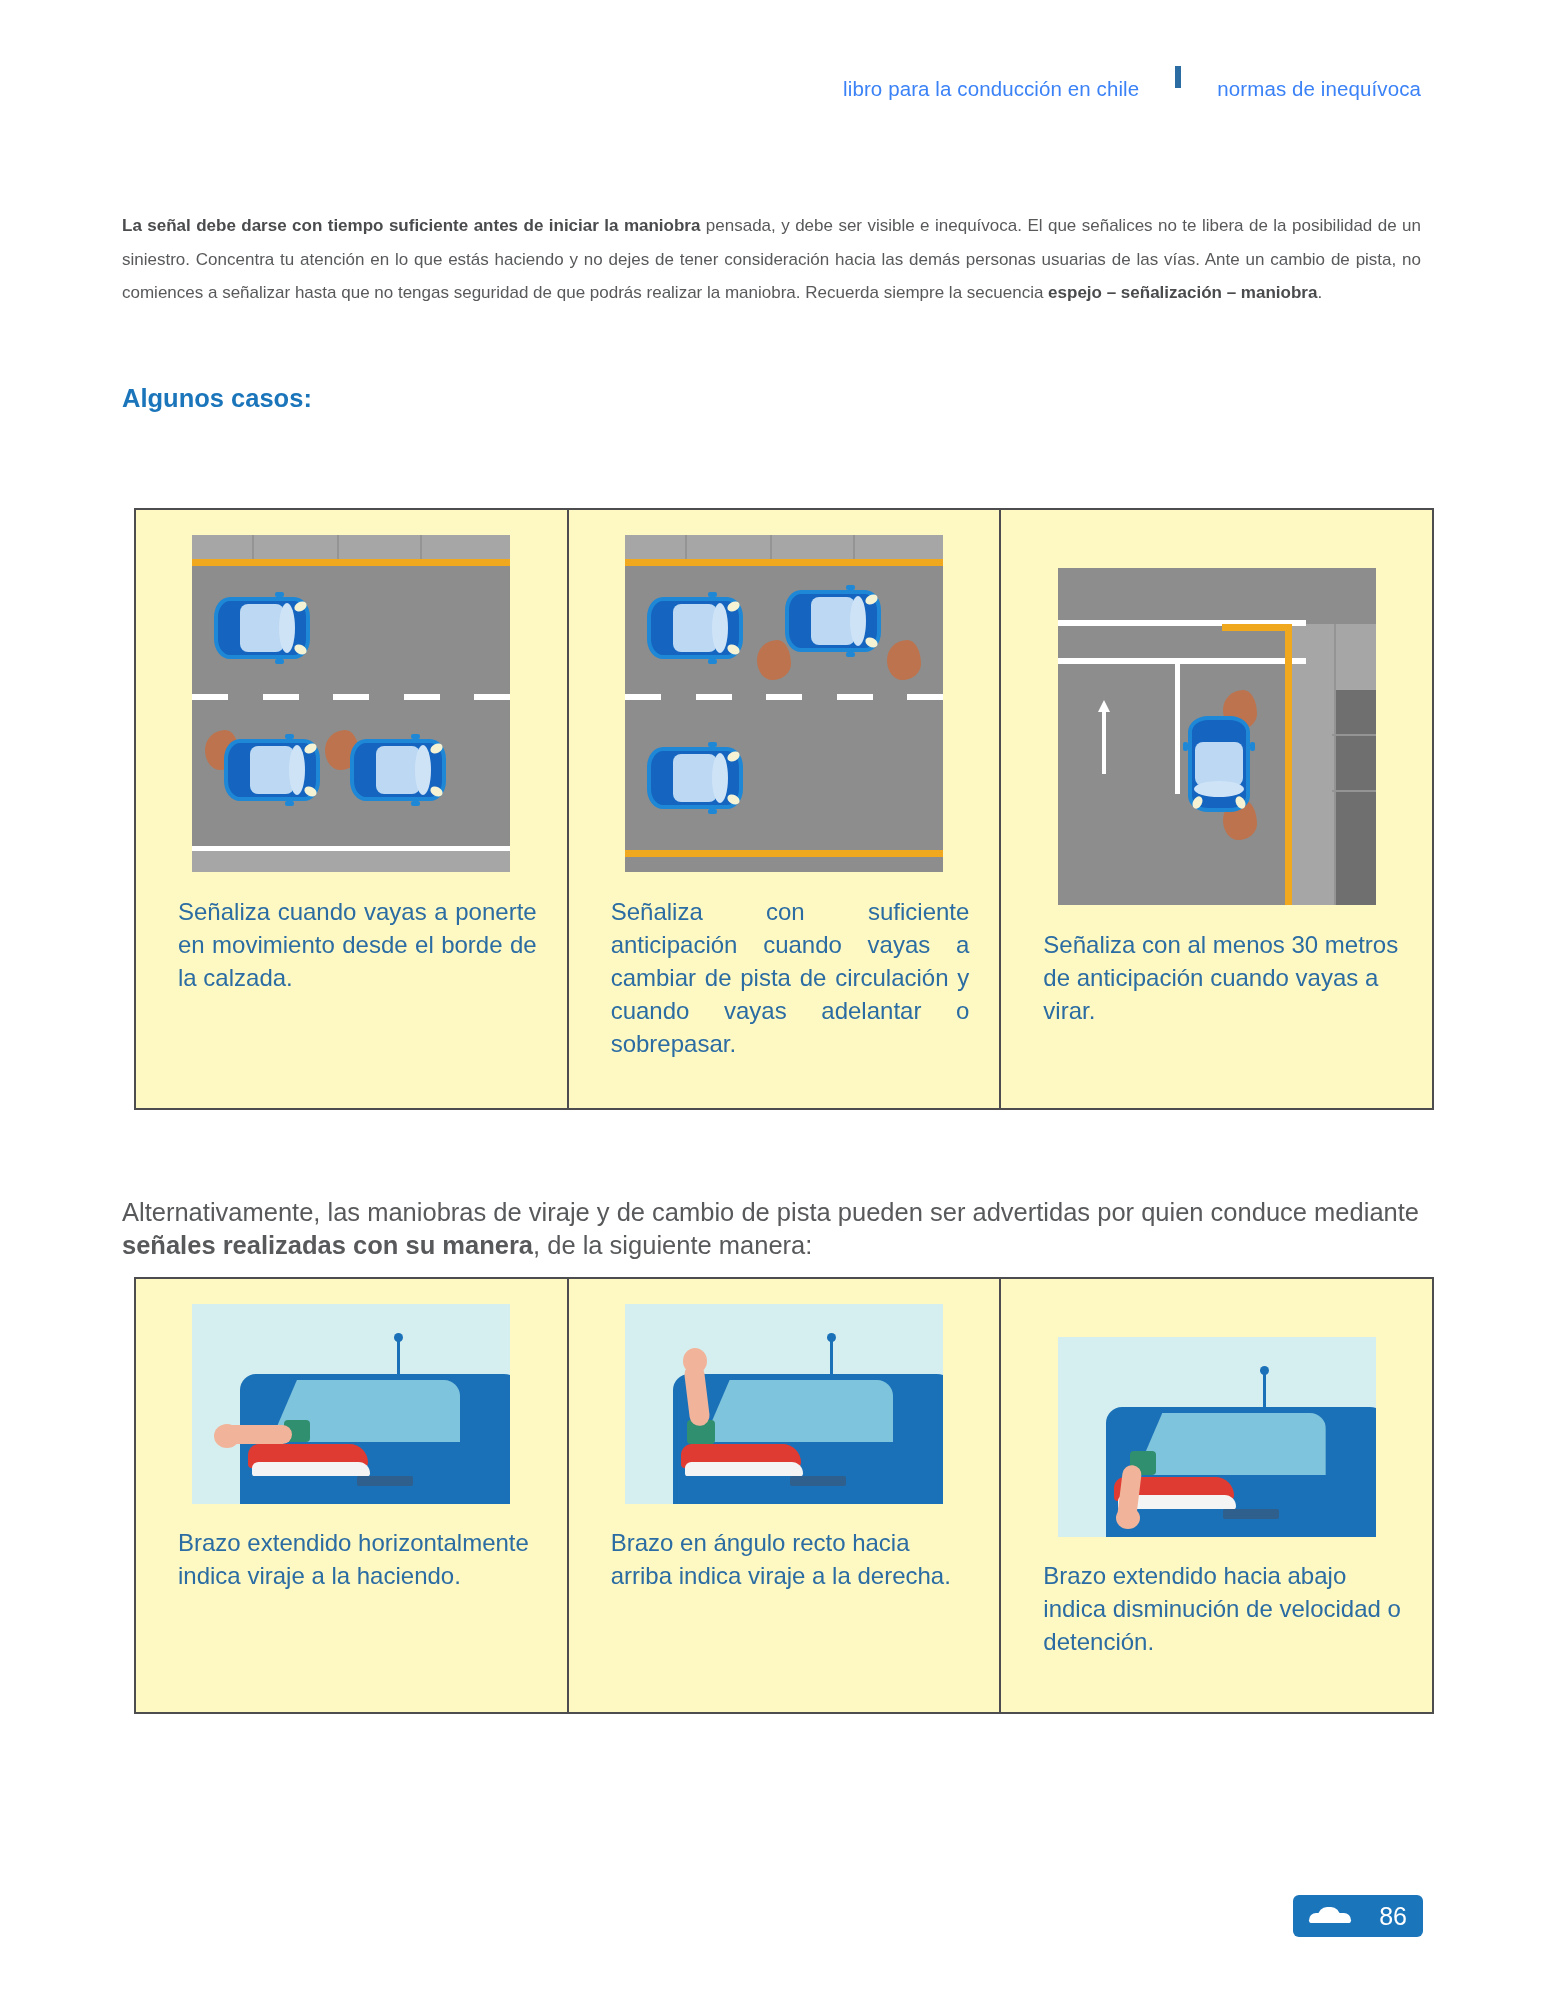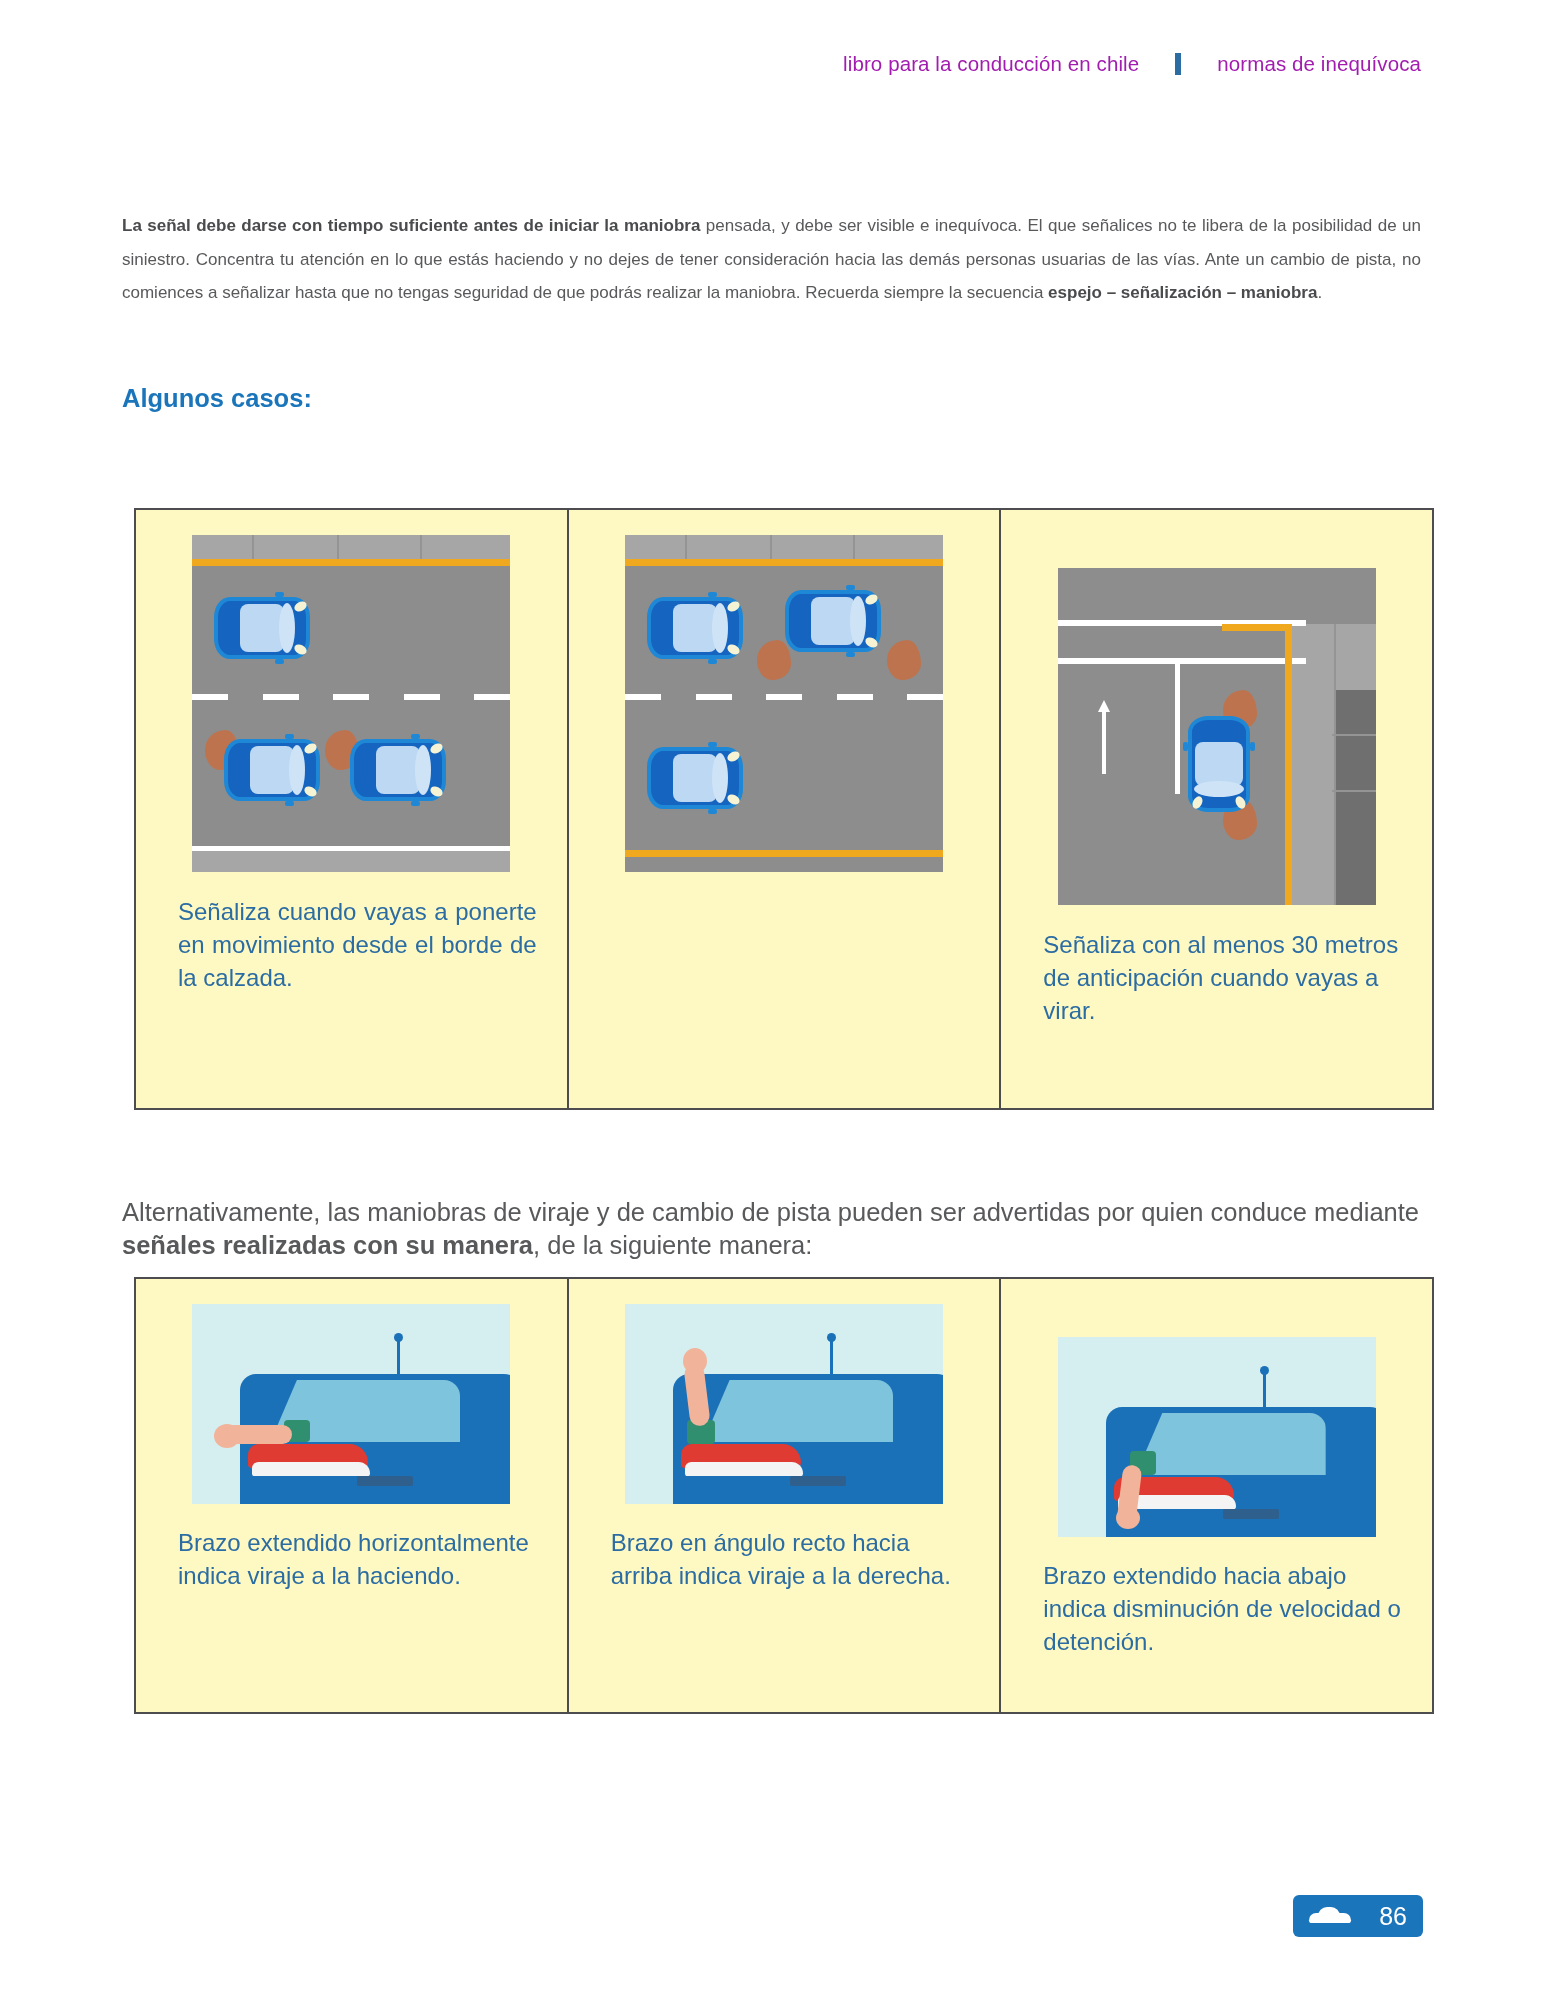--- a/index.html
+++ b/index.html
@@ -22,23 +22,24 @@
     left: 0;
     right: 124px;
     display: flex;
     justify-content: flex-end;
     align-items: center;
     gap: 0px;
   }
   .hdr-text {
     font-family: "Liberation Sans", sans-serif;
     font-size: 20.5px;
-    color: #a21caf;
+    color: #3b82f6;
     letter-spacing: 0.1px;
     white-space: nowrap;
+    margin-top: 25px;
   }
   .hdr-sep {
     width: 6px;
     height: 22px;
     background: #2b6ca3;
     margin: 0 36px;
     flex: none;
   }
 
   
@@ -434,20 +435,21 @@
       <div class="car" style="left:22px;top:212px;">
         <div class="body"></div>
         <div class="roof"></div>
         <div class="wind-f"></div>
         <div class="lamp a"></div>
         <div class="lamp b"></div>
         <div class="mirror t"></div>
         <div class="mirror bm"></div>
       </div>
     </div>
+    <div class="caption just">Señaliza con suficiente anticipación cuando vayas a cambiar de pista de circulación y cuando vayas adelantar o sobrepasar.</div>
   </div>
 
   <div class="panel">
     <div class="fig">
       <div class="road-bg"></div>
 
       <div class="sidewalk" style="right:0;top:56px;width:84px;bottom:0;background:#a6a6a6;"></div>
       <div class="sidewalk" style="right:0;top:122px;width:40px;bottom:0;background:#6f6f6f;"></div>
 
       <div class="whiteline" style="left:0;top:52px;width:248px;height:6px;"></div>

